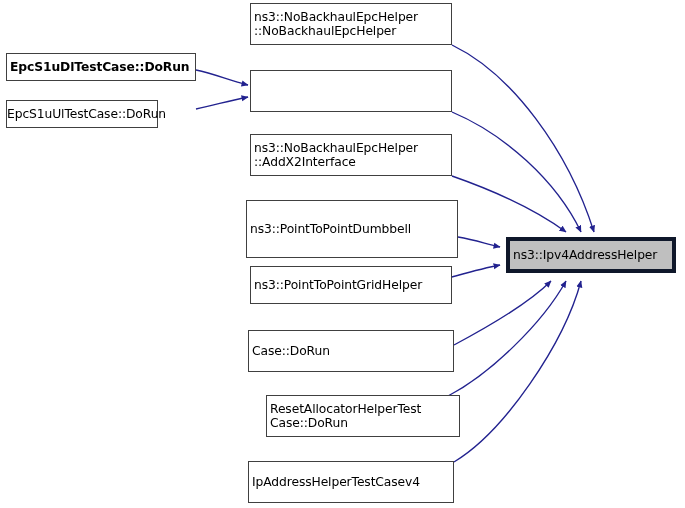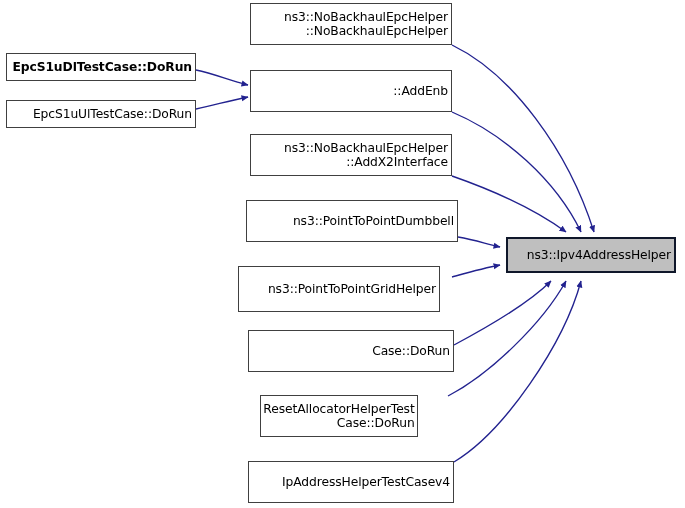--- a/index.html
+++ b/index.html
@@ -2,23 +2,23 @@
 <html><head>
 <meta charset="utf-8">
 <style>
   html,body{margin:0;padding:0;background:#ffffff;}
   body{width:685px;height:508px;overflow:hidden;
        font-family:"DejaVu Sans","Liberation Sans",sans-serif;}
   #canvas{position:relative;width:685px;height:508px;background:#ffffff;}
   svg.edges{position:absolute;left:0;top:0;width:685px;height:508px;overflow:visible;}
   .node{position:absolute;box-sizing:border-box;border:1px solid #404040;
         background:#ffffff;display:flex;align-items:center;justify-content:center;
-        text-align:right;line-height:1.18;color:#000000;font-size:12.3px;
+        text-align:left;line-height:1.18;color:#000000;font-size:12.3px;
         letter-spacing:-0.1px;}
-  .node.highlight{background:#bfbfbf;border:2px solid #0f172a;}
+  .node.highlight{background:#bfbfbf;border:4px solid #0f172a;}
   .node .lbl{display:block;width:100%;padding:0 3px;}
   .node .l1,.node .l2{display:block;white-space:nowrap;}
 </style>
 </head>
 <body>
 
 <div id="canvas">
 
   <svg class="edges" viewBox="0 0 685 508" xmlns="http://www.w3.org/2000/svg">
     <defs>
@@ -39,58 +39,57 @@
         <path d="M454,462 C504,432 564,344 581,281" marker-end="url(#arrowhead)"></path>
       </g>
   </svg>
 
   <div id="node-layer">
       <div class="node" style="left: 6px; top: 53px; width: 190px; height: 28px; font-weight: bold;">
         <span class="lbl">
           <span class="l1">EpcS1uDlTestCase::DoRun</span>
         </span>
       </div>
-      <div class="node" style="left: 6px; top: 100px; width: 190px; height: 28px;">
+      <div class="node" style="left: 6px; top: 100px; width: 152px; height: 28px;">
         <span class="lbl">
           <span class="l1">EpcS1uUlTestCase::DoRun</span>
         </span>
       </div>
       <div class="node" style="left: 250px; top: 3px; width: 202px; height: 42px;">
         <span class="lbl">
           <span class="l1">ns3::NoBackhaulEpcHelper</span>
           <span class="l2">::NoBackhaulEpcHelper</span>
         </span>
       </div>
       <div class="node" style="left: 250px; top: 70px; width: 202px; height: 42px;">
         <span class="lbl">
-          <span class="l2">::AddEnb</span>
         </span>
       </div>
       <div class="node" style="left: 250px; top: 134px; width: 202px; height: 42px;">
         <span class="lbl">
           <span class="l1">ns3::NoBackhaulEpcHelper</span>
           <span class="l2">::AddX2Interface</span>
         </span>
       </div>
-      <div class="node" style="left: 246px; top: 200px; width: 212px; height: 42px;">
+      <div class="node" style="left: 246px; top: 200px; width: 212px; height: 58px;">
         <span class="lbl">
           <span class="l1">ns3::PointToPointDumbbell</span>
         </span>
       </div>
-      <div class="node" style="left: 238px; top: 266px; width: 202px; height: 46px;">
+      <div class="node" style="left: 250px; top: 266px; width: 202px; height: 38px;">
         <span class="lbl">
           <span class="l1">ns3::PointToPointGridHelper</span>
         </span>
       </div>
       <div class="node" style="left: 248px; top: 330px; width: 206px; height: 42px;">
         <span class="lbl">
           <span class="l2">Case::DoRun</span>
         </span>
       </div>
-      <div class="node" style="left: 260px; top: 395px; width: 158px; height: 42px;">
+      <div class="node" style="left: 266px; top: 395px; width: 194px; height: 42px;">
         <span class="lbl">
           <span class="l1">ResetAllocatorHelperTest</span>
           <span class="l2">Case::DoRun</span>
         </span>
       </div>
       <div class="node" style="left: 248px; top: 461px; width: 206px; height: 42px;">
         <span class="lbl">
           <span class="l1">IpAddressHelperTestCasev4</span>
         </span>
       </div>

